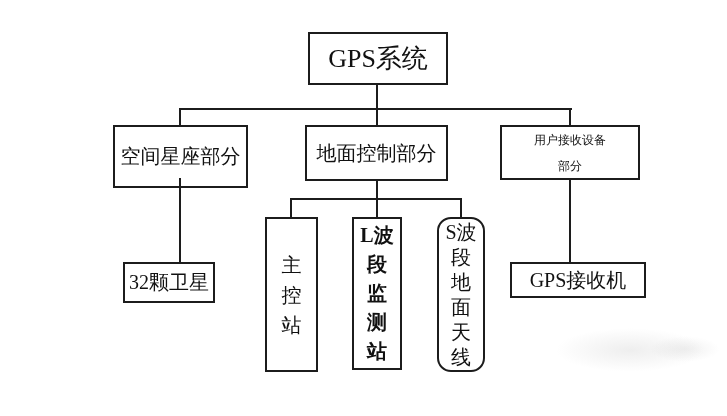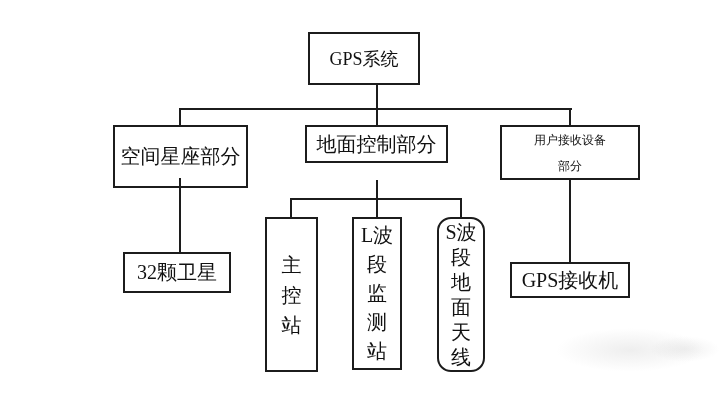--- a/index.html
+++ b/index.html
@@ -24,29 +24,29 @@
     background:var(--bg);
     display:flex;align-items:center;justify-content:center;
     text-align:center;
   }
   .node .label{
     white-space:pre-line;
     display:block;
   }
   .line{position:absolute;background:var(--line);}
   
-  #n-gps    {left:308px;top:32px;width:112px;height:53px;font-size:18px;}
+  #n-gps    {left:308px;top:32px;width:140px;height:53px;font-size:26px;}
   #n-space  {left:113px;top:125px;width:135px;height:63px;font-size:20px;}
-  #n-ground {left:305px;top:125px;width:143px;height:38px;font-size:20px;}
+  #n-ground {left:305px;top:125px;width:143px;height:56px;font-size:20px;}
   #n-user   {left:500px;top:125px;width:140px;height:55px;font-size:12px;line-height:26px;}
-  #n-sat    {left:123px;top:252px;width:108px;height:41px;font-size:20px;}
+  #n-sat    {left:123px;top:262px;width:92px;height:41px;font-size:20px;}
   #n-master {left:265px;top:217px;width:53px;height:155px;font-size:20px;line-height:30px;}
-  #n-lband  {left:352px;top:217px;width:50px;height:153px;font-size:20px;line-height:29px;}
+  #n-lband  {left:352px;top:217px;width:50px;height:153px;font-size:20px;line-height:29px;font-weight:bold;}
   #n-sband  {left:437px;top:217px;width:48px;height:155px;font-size:20px;line-height:25px;border-radius:14px;}
-  #n-recv   {left:510px;top:262px;width:120px;height:36px;font-size:20px;}
+  #n-recv   {left:510px;top:262px;width:136px;height:36px;font-size:20px;}
   
   #c-gps-down   {left:376px;top:85px; width:2px;  height:24px;}
   #c-rail1      {left:179px;top:108px;width:393px;height:2px;}
   #c-drop-space {left:179px;top:110px;width:2px;  height:15px;}
   #c-drop-ground{left:376px;top:110px;width:2px;  height:15px;}
   #c-drop-user  {left:569px;top:110px;width:2px;  height:15px;}
   #c-space-sat  {left:179px;top:178px;width:2px;  height:84px;}
   #c-ground-down{left:376px;top:180px;width:2px;  height:18px;}
   #c-rail2      {left:290px;top:198px;width:172px;height:2px;}
   #c-drop-master{left:290px;top:200px;width:2px;  height:17px;}

